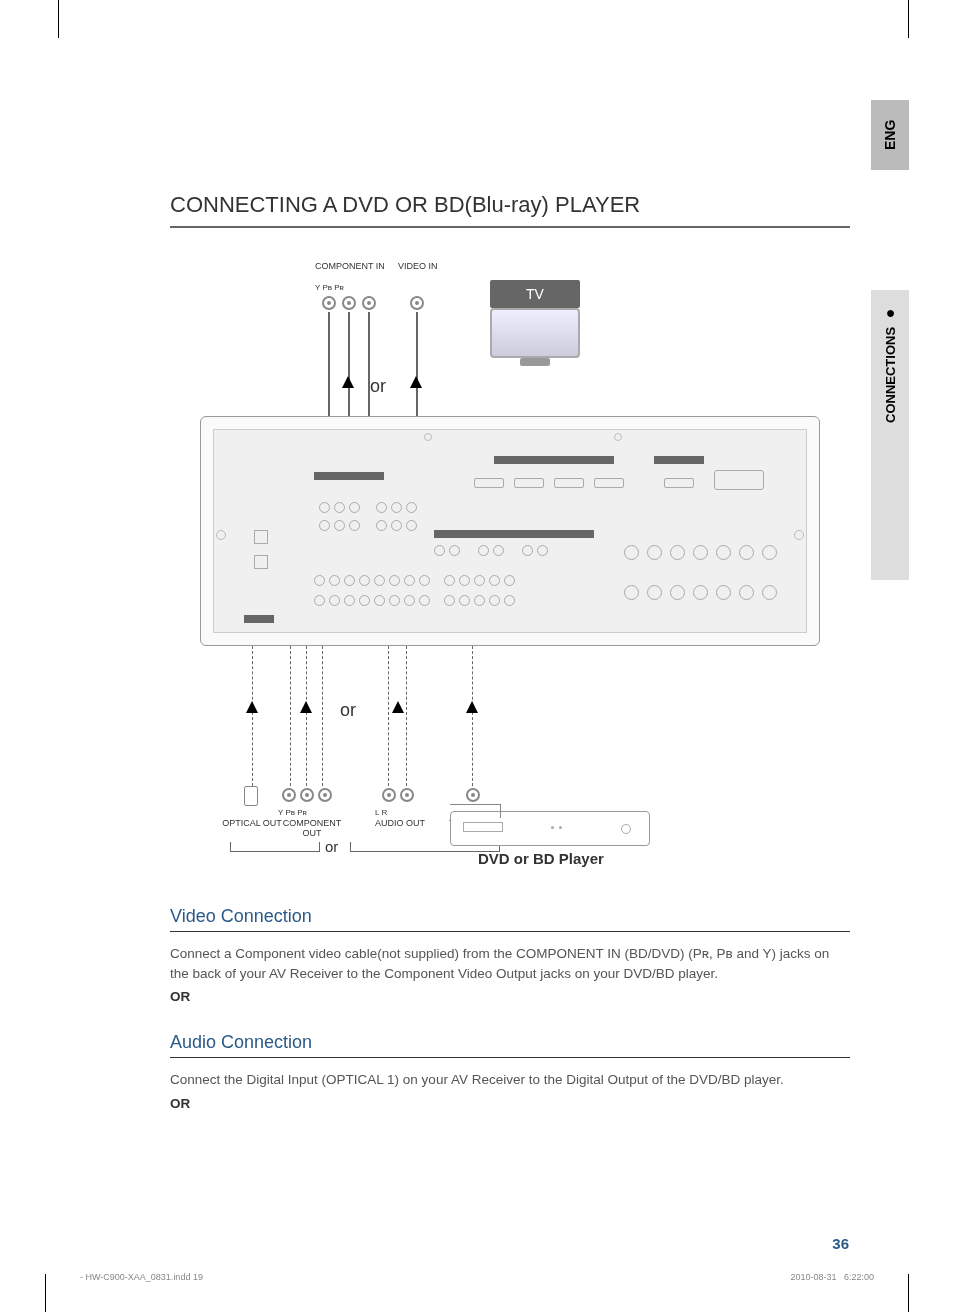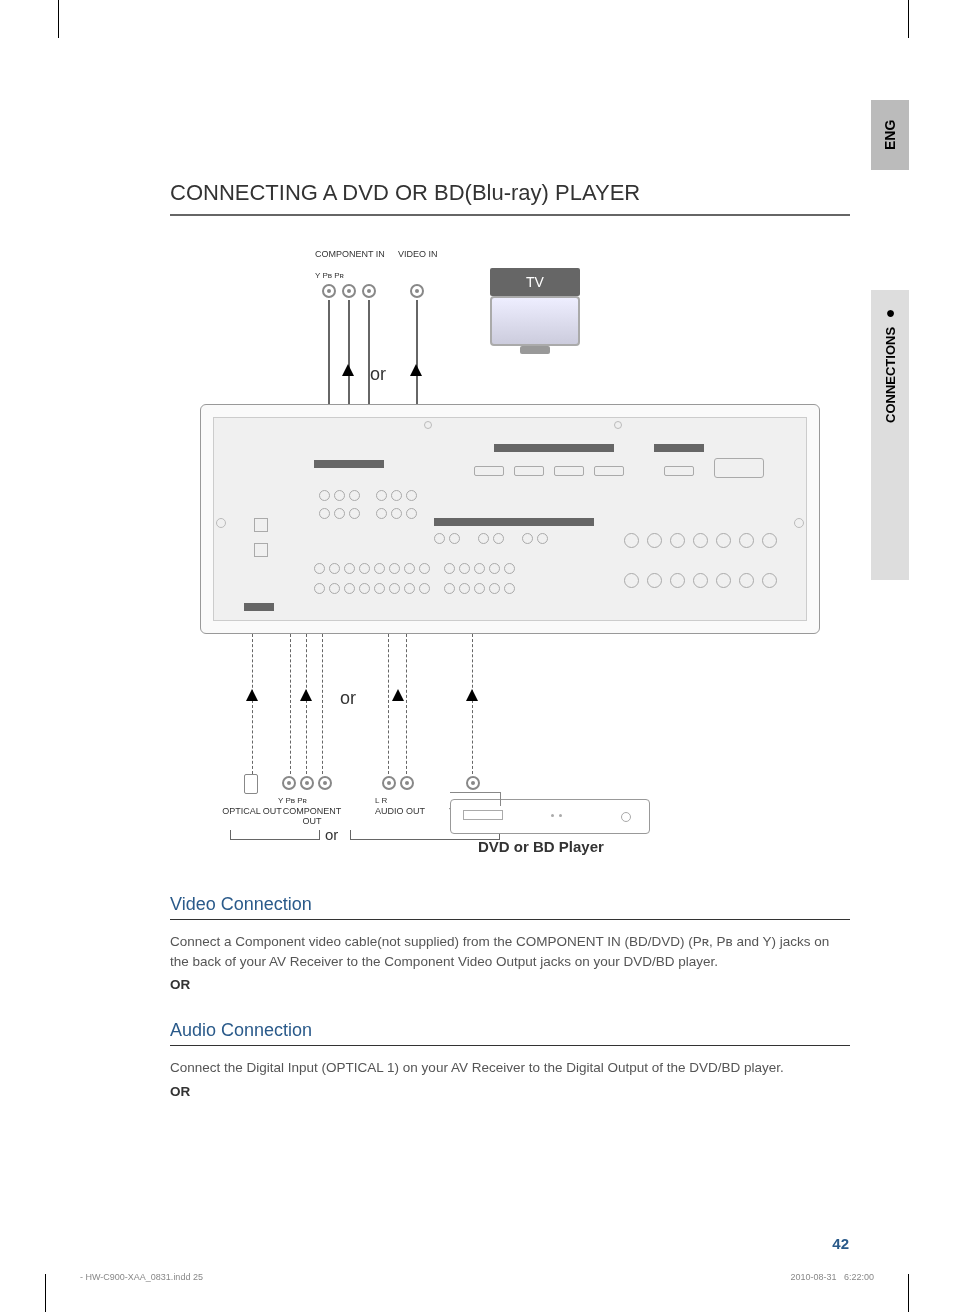--- a/index.html
+++ b/index.html
@@ -8,21 +8,21 @@
     background: #fff;
     width: 954px;
     height: 1312px;
     position: relative;
     color: #333;
   }
   .page {
     position: absolute;
     left: 40px; top: 0;
     width: 870px; height: 1312px;
-    padding: 0 60px;
+    padding: 12px 60px;
   }
   .crop-top-left { position:absolute; left:45px; top:0; width:14px; height:38px; border-right:1px solid #000; }
   .crop-top-right { position:absolute; right:45px; top:0; width:1px; height:38px; background:#000; }
   .crop-bot-left { position:absolute; left:45px; bottom:0; width:1px; height:38px; background:#000; }
   .crop-bot-right { position:absolute; right:45px; bottom:0; width:1px; height:38px; background:#000; }
 
   .lang-tab {
     position:absolute; right:45px; top:100px;
     width:38px; height:70px;
     background:#bbb;
@@ -291,17 +291,17 @@
     <h2 class="sub">Video Connection</h2>
     <p class="body">Connect a Component video cable(not supplied) from the COMPONENT IN (BD/DVD) (Pʀ, Pʙ and Y) jacks on the back of your AV Receiver to the Component Video Output jacks on your DVD/BD player.</p>
     <div class="or-bold">OR</div>
 
     <h2 class="sub">Audio Connection</h2>
     <p class="body">Connect the Digital Input (OPTICAL 1) on your AV Receiver to the Digital Output of the DVD/BD player.</p>
     <div class="or-bold">OR</div>
   </div>
 </div>
 
-<div class="page-num">42</div>
-<div class="footer-left">- HW-C900-XAA_0831.indd   25</div>
+<div class="page-num">36</div>
+<div class="footer-left">- HW-C900-XAA_0831.indd   19</div>
 <div class="footer-right">
   <span>2010-08-31</span>&nbsp;&nbsp;&nbsp;<span>6:22:00</span>
 </div>
 
 </body></html>

